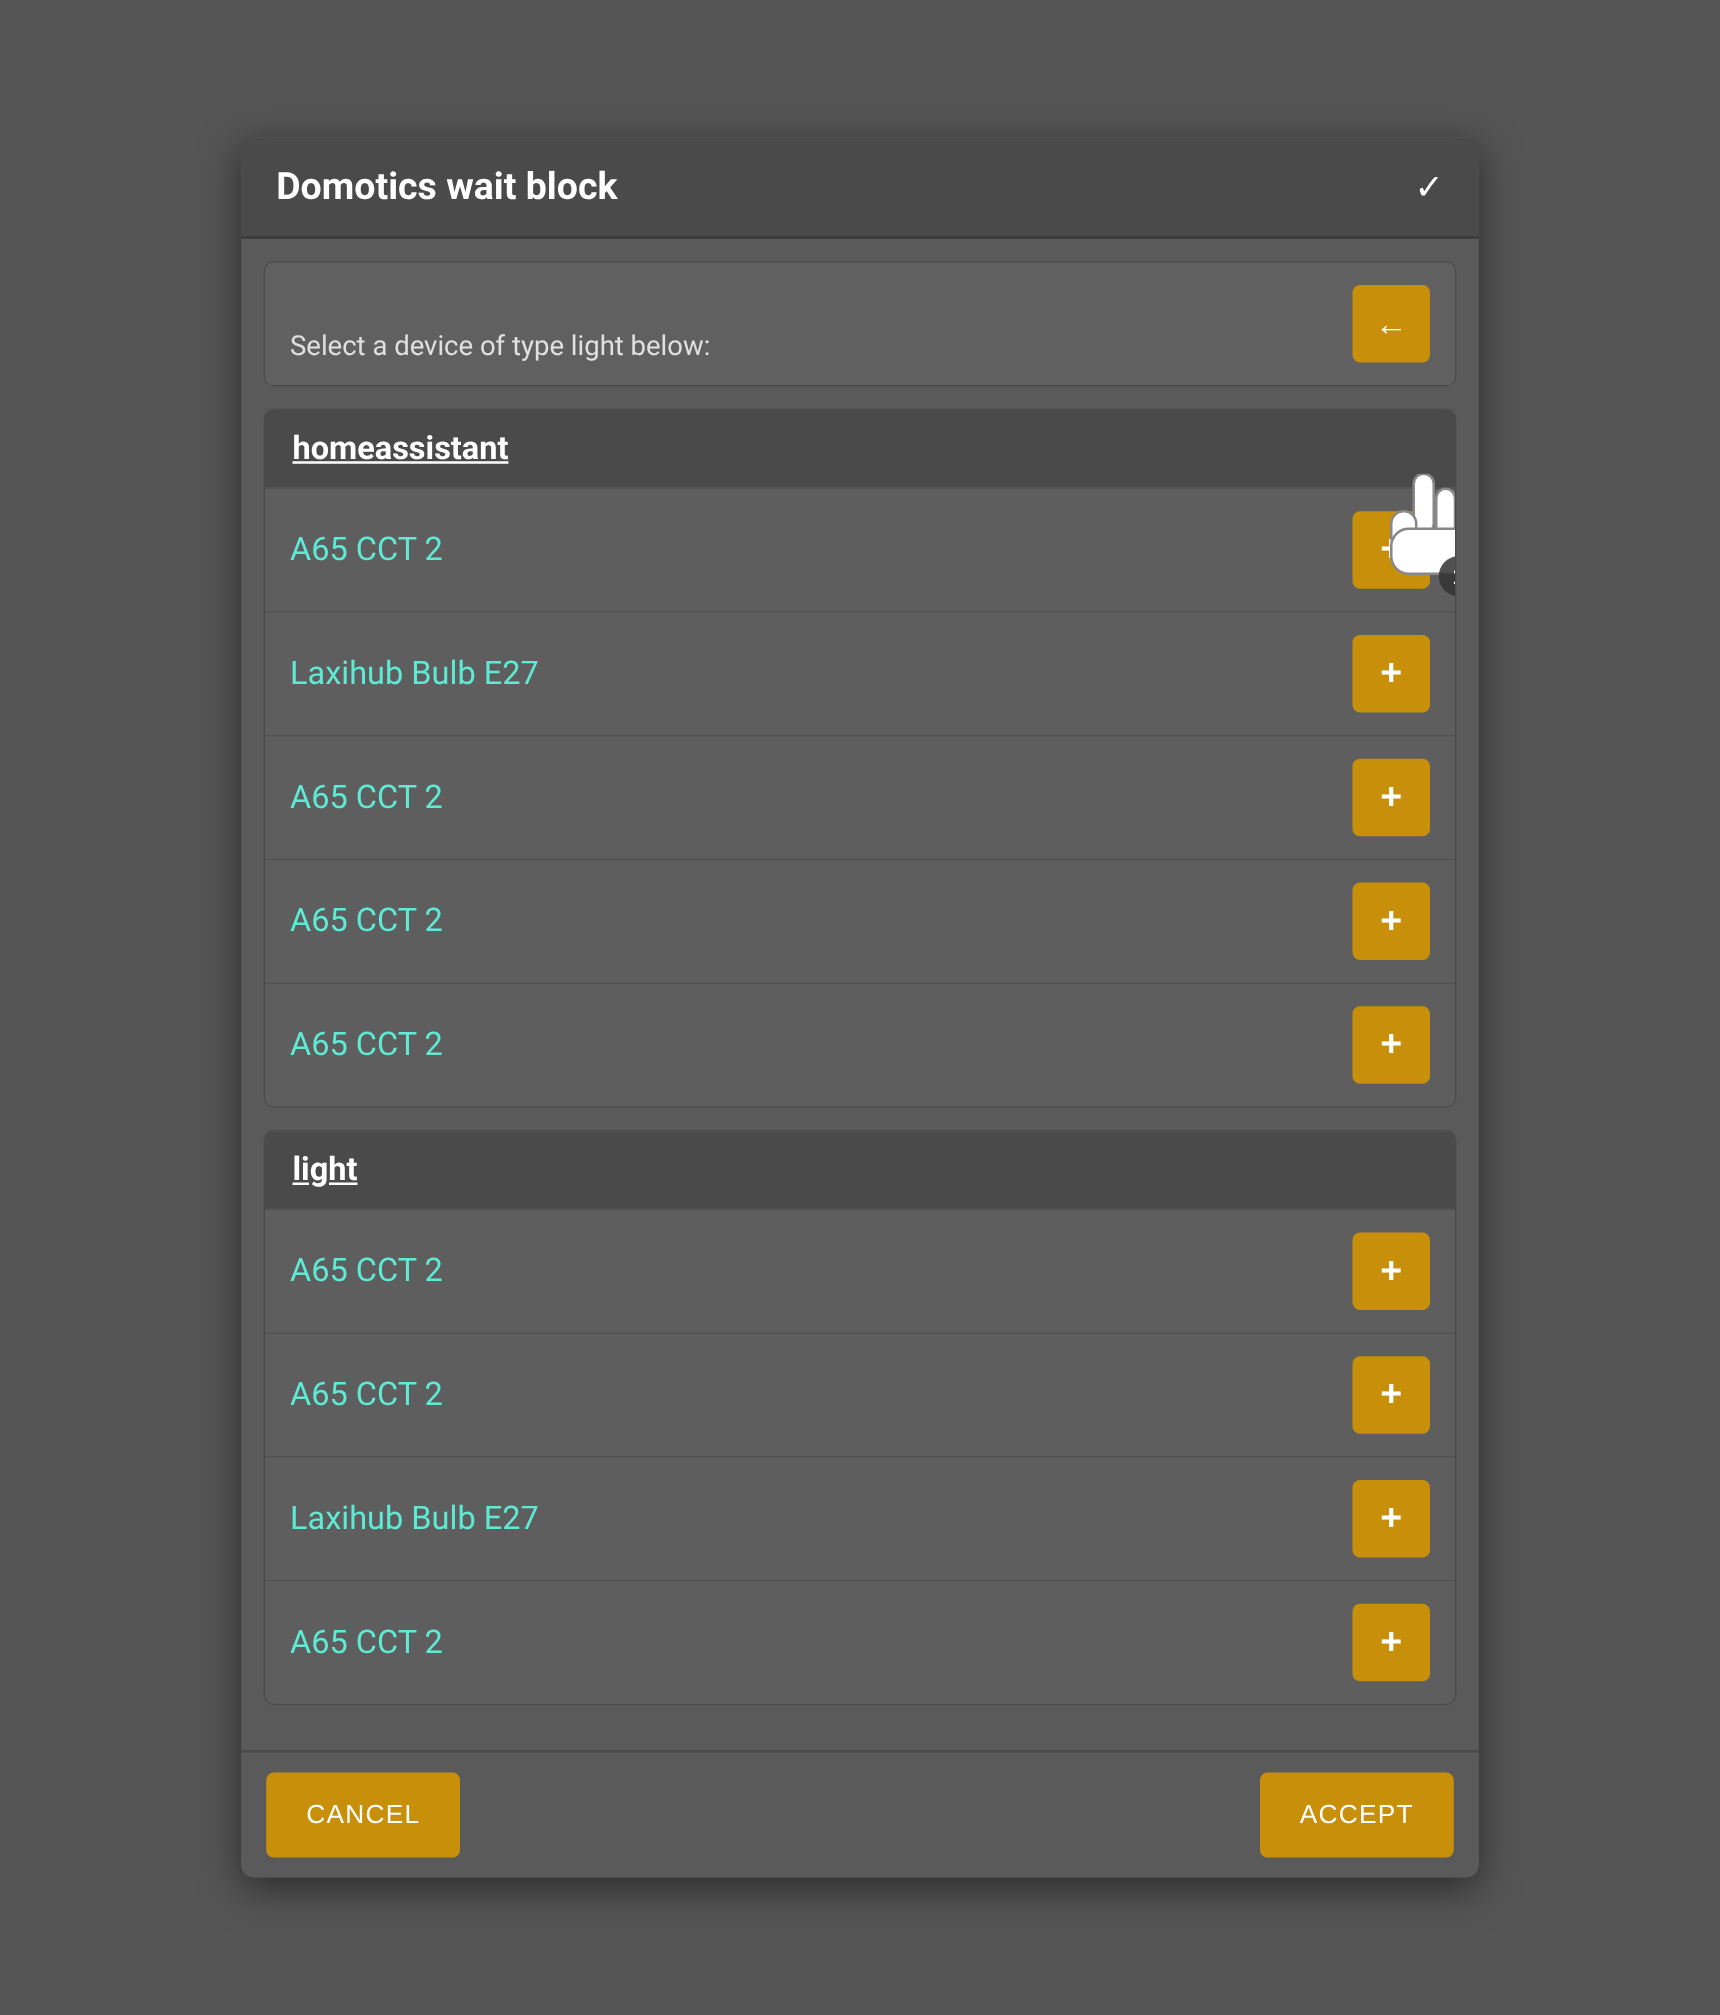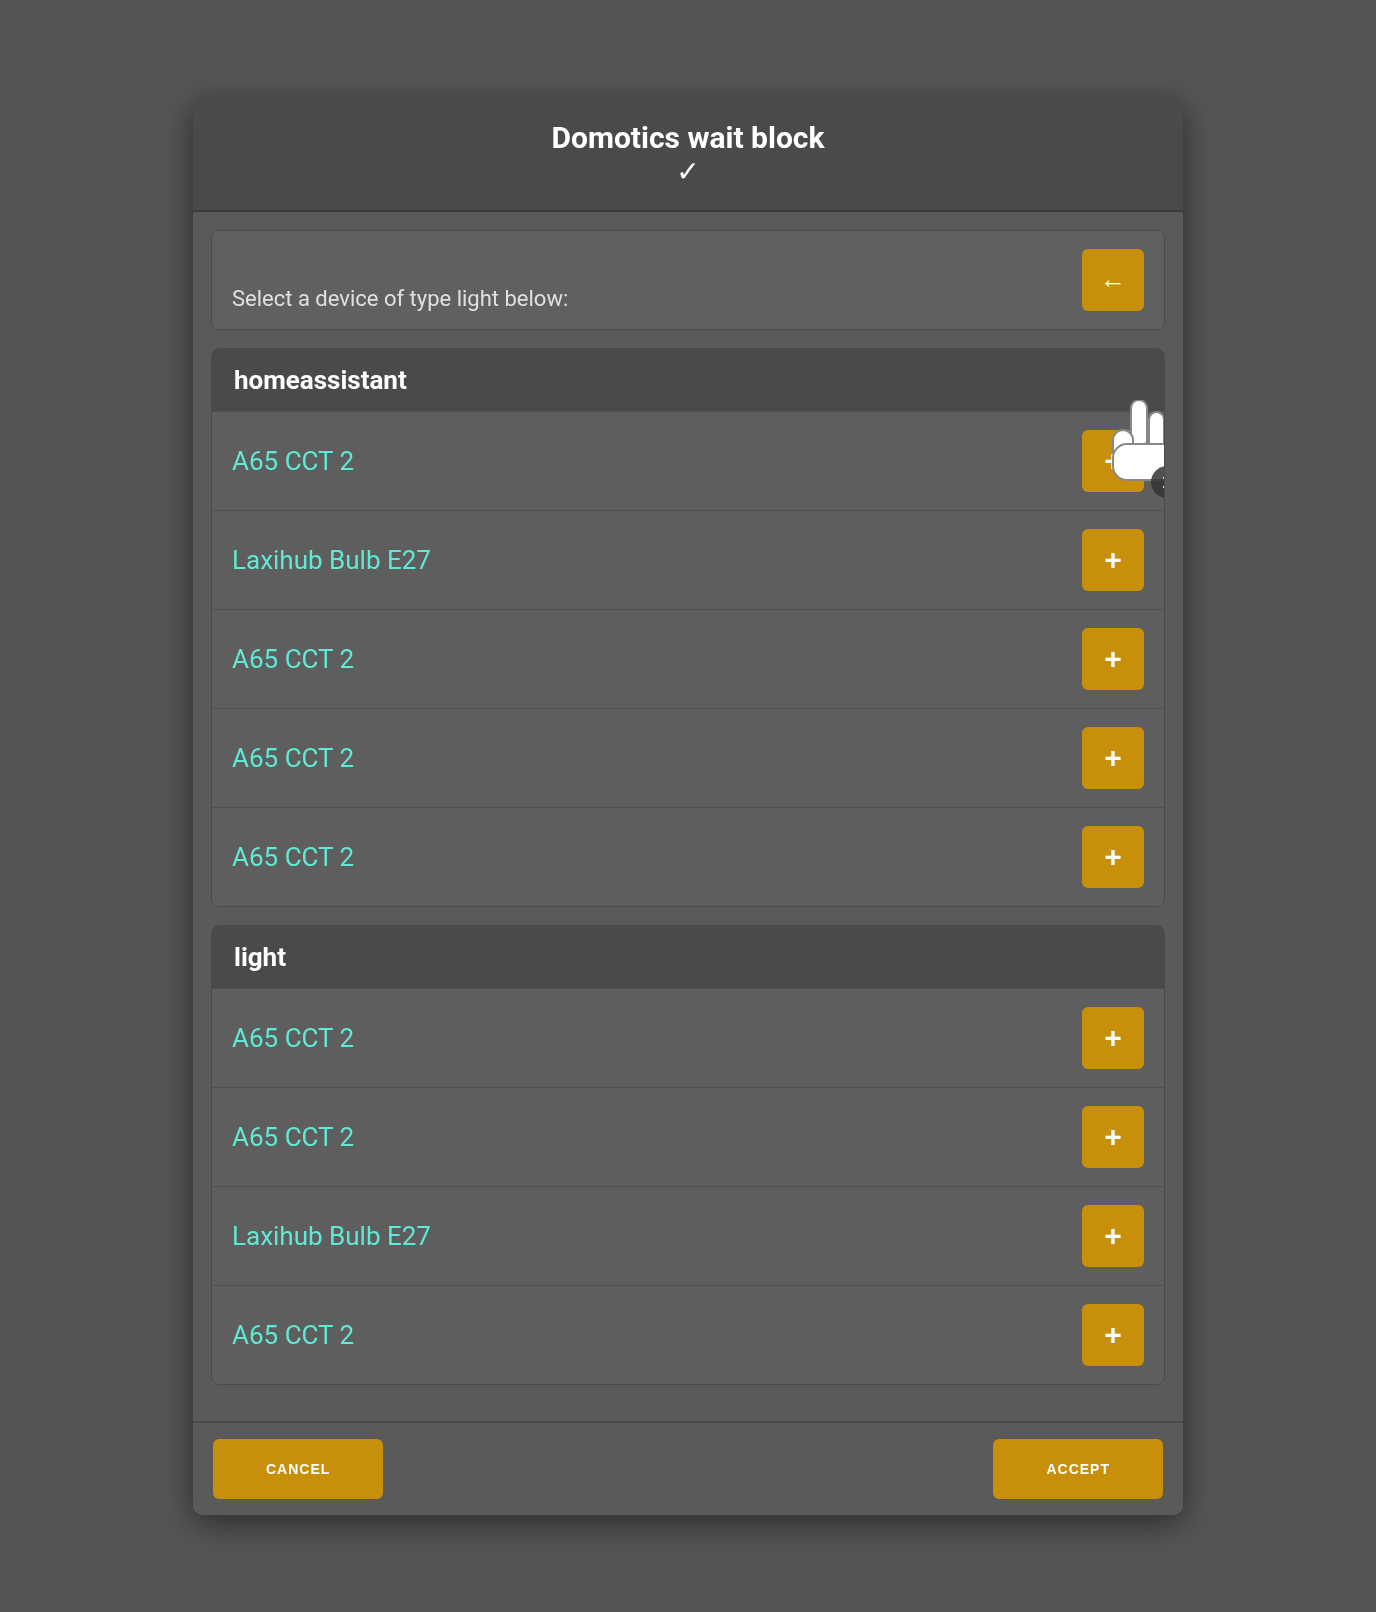--- a/index.html
+++ b/index.html
@@ -18,21 +18,20 @@
       overflow: hidden;
       box-shadow: 0 8px 32px rgba(0,0,0,0.5);
     }
     .dialog-header {
       background: #4a4a4a;
       padding: 22px 28px;
       display: flex;
       align-items: center;
       justify-content: space-between;
       border-bottom: 2px solid #3a3a3a;
-      flex-direction: column;
     }
     .dialog-title {
       color: #fff;
       font-size: 30px;
       font-weight: bold;
     }
     .check-icon {
       color: #fff;
       font-size: 28px;
     }
@@ -73,20 +72,21 @@
       color: #fff;
       font-size: 26px;
       font-weight: bold;
     }
     .group-header {
       background: #4a4a4a;
       padding: 16px 22px;
       color: #fff;
       font-size: 26px;
       font-weight: bold;
+      text-decoration: underline;
     }
     .device-row {
       display: flex;
       align-items: center;
       justify-content: space-between;
       padding: 18px 20px;
       border-top: 1px solid #505050;
       background: #5e5e5e;
     }
     .device-row:first-of-type {
@@ -130,23 +130,23 @@
       display: flex;
       align-items: center;
       justify-content: space-between;
       padding: 16px 20px;
       background: #5a5a5a;
       border-top: 2px solid #4a4a4a;
     }
     .footer-btn {
       border: none;
       border-radius: 6px;
-      padding: 22px 53px;
-      font-size: 14px;
-      font-weight: bold;
+      padding: 22px 32px;
+      font-size: 21px;
+      font-weight: normal;
       cursor: pointer;
       letter-spacing: 1px;
     }
     .cancel-btn {
       background: #c8900a;
       color: #fff;
     }
     .accept-btn {
       background: #c8900a;
       color: #fff;

